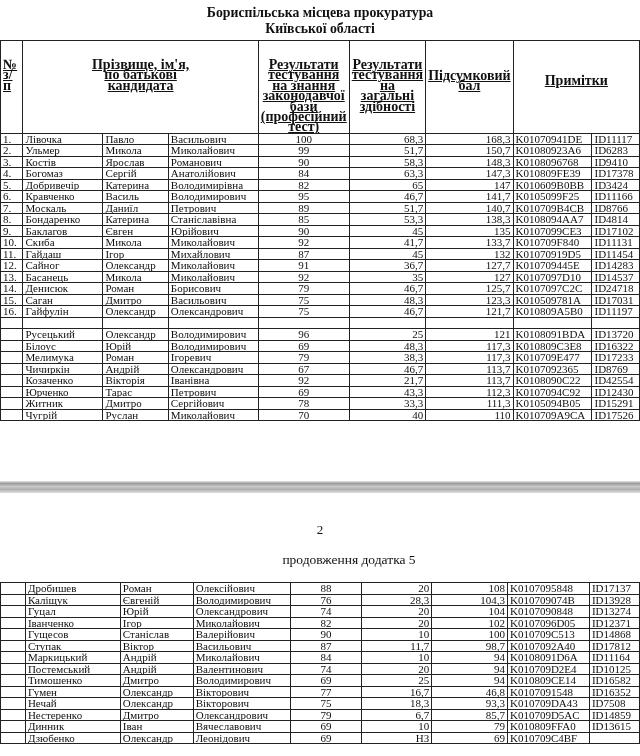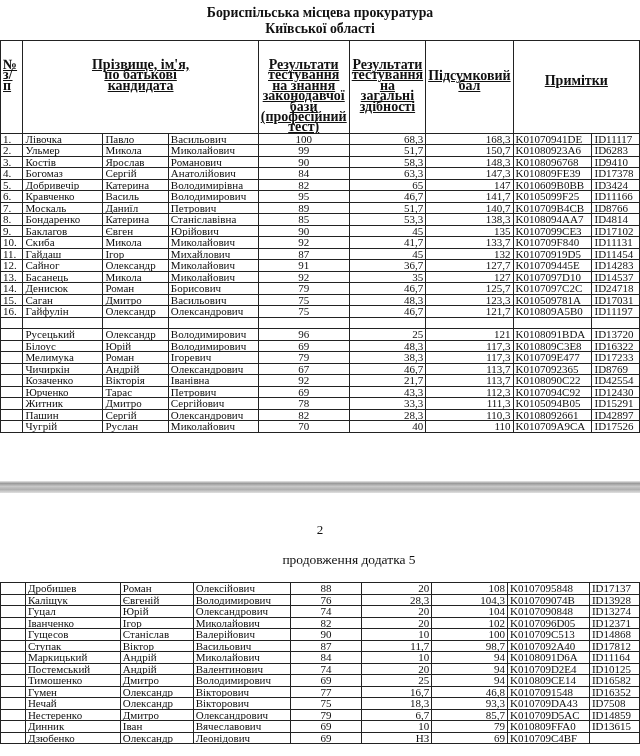--- a/index.html
+++ b/index.html
@@ -312,31 +312,20 @@
     <td>Дмитро</td>
     <td>Сергійович</td>
     <td class="c">78</td>
     <td class="r">33,3</td>
     <td class="r">111,3</td>
     <td>K0105094B05</td>
     <td>ID15291</td>
   </tr>
       <tr>
     <td></td>
-    <td>Пашин</td>
-    <td>Сергій</td>
-    <td>Олександрович</td>
-    <td class="c">82</td>
-    <td class="r">28,3</td>
-    <td class="r">110,3</td>
-    <td>K0108092661</td>
-    <td>ID42897</td>
-  </tr>
-      <tr>
-    <td></td>
     <td>Чугрій</td>
     <td>Руслан</td>
     <td>Миколайович</td>
     <td class="c">70</td>
     <td class="r">40</td>
     <td class="r">110</td>
     <td>K010709A9CA</td>
     <td>ID17526</td>
   </tr>
     </tbody>

